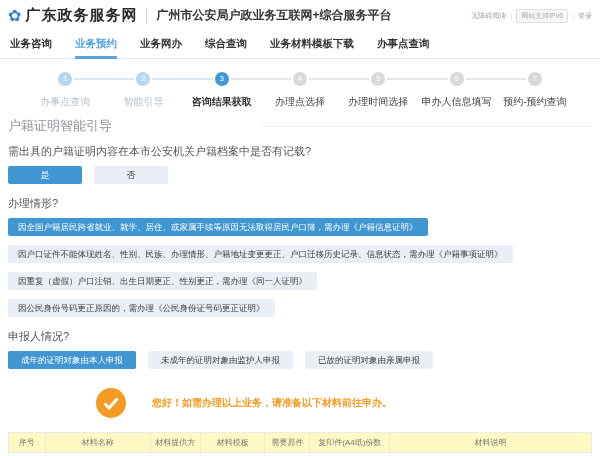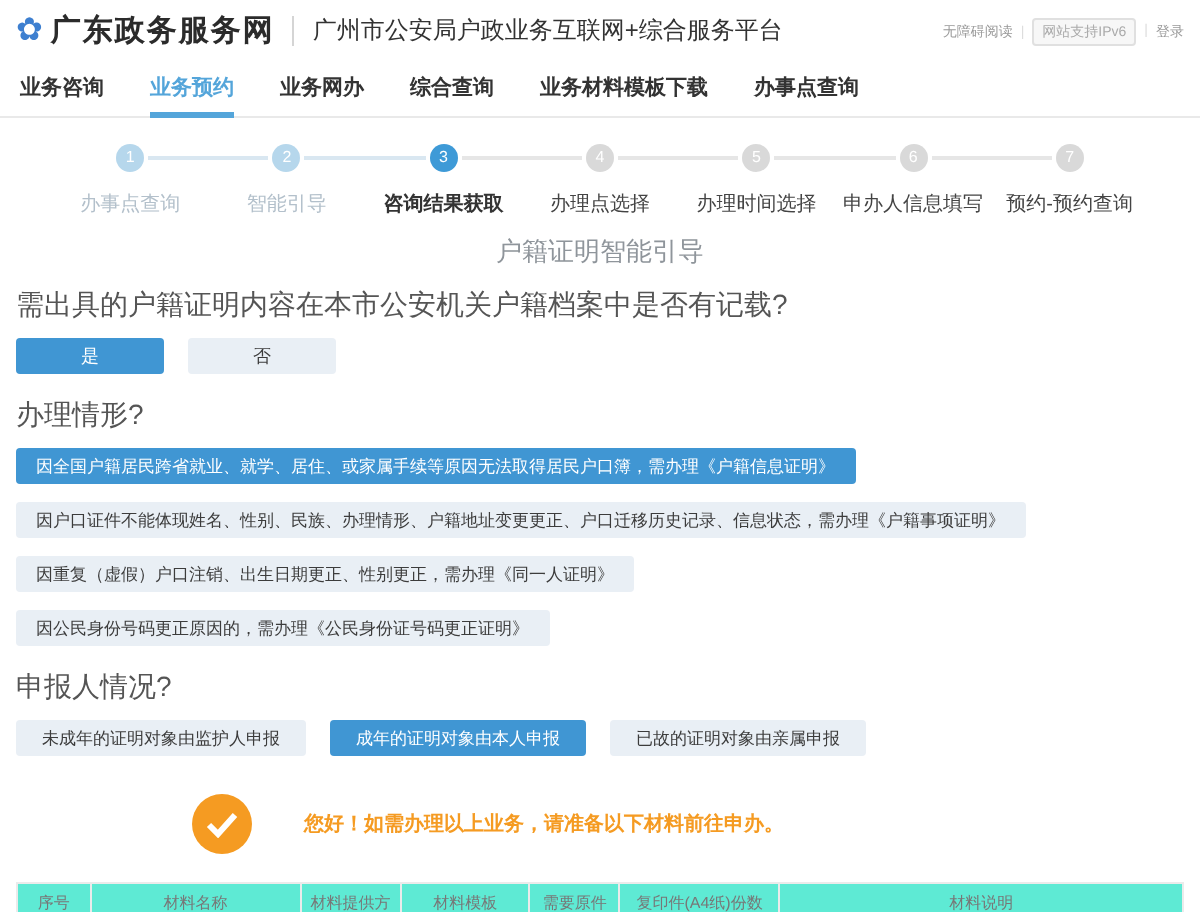--- a/index.html
+++ b/index.html
@@ -4,21 +4,21 @@
 <style>
   * { box-sizing: border-box; margin: 0; padding: 0; }
   html,body { width:600px; height:456px; background:#fff; overflow:hidden;
     font-family:"Liberation Sans","DejaVu Sans",sans-serif; color:#333; }
 
   
   .header { display:flex; align-items:center; padding:6px 8px 4px 8px; }
   .logo-icon { color:#3d7fd0; font-size:16px; line-height:16px; margin-right:4px; }
   .logo-text { font-size:15px; font-weight:bold; color:#2b2b2b; letter-spacing:1px; }
   .v-divider { width:1px; height:15px; background:#d5d5d5; margin:0 9px; }
-  .platform-title { font-size:12px; font-weight:normal; color:#333; }
+  .platform-title { font-size:12px; font-weight:bold; color:#333; }
   .header-right { margin-left:auto; display:flex; align-items:center; font-size:7px; color:#999; }
   .hlink { cursor:pointer; }
   .hlink.sep::after { content:"|"; color:#ddd; margin:0 4px; }
   .pill { border:1px solid #e0e0e0; background:#f7f7f7; border-radius:2px; padding:1px 4px; color:#aaa; }
 
   
   .nav { display:flex; padding:0 10px; border-bottom:1px solid #e9e9e9; }
   .nav-tab { font-size:10.5px; font-weight:bold; color:#333; padding:8px 0 7px 0;
     margin-right:23px; position:relative; cursor:pointer; white-space:nowrap;text-align:center; }
   .nav-tab.active { color:#54a5da; }
@@ -32,44 +32,44 @@
   .step.done::before, .step.active::before { background:#d9e7f1; }
   .step-circle { width:14px; height:14px; border-radius:50%; background:#d9d9d9; color:#fff;
     font-size:8px; line-height:14px; margin:0 auto; position:relative; z-index:1; }
   .step.done .step-circle { background:#b6d7ec; }
   .step.active .step-circle { background:#3e9ad7; }
   .step-label { font-size:10px; color:#444; margin-top:9px; white-space:nowrap; }
   .step.done .step-label { color:#b3c0cb; }
   .step.active .step-label { color:#333; font-weight:bold; }
 
   
-  .section-title-row { display:flex; align-items:center; padding:8px 8px 2px 8px;flex-direction:column; }
+  .section-title-row { display:flex; align-items:center; padding:8px 8px 2px 8px; }
   .section-title { font-size:13px; color:#8f959b; white-space:nowrap; }
   .section-line { flex:1; height:1px; background:#ededed; margin-left:150px; }
 
   
-  .q-label { font-size:14px; color:#555; padding:7px 8px 5px 8px; }
+  .q-label { font-size:11px; color:#555; padding:7px 8px 5px 8px; }
   .opt-row { display:flex; flex-wrap:wrap; gap:9px 12px; padding:2px 8px 5px 8px; }
   .opt-btn { font-size:8.5px; height:18px; line-height:18px; padding:0 10px; background:#e9eff5;
     color:#3c3c3c; border-radius:2px; text-align:center; cursor:pointer; white-space:nowrap; }
   .opt-btn.selected { background:#4096d3; color:#fff; }
   .yn .opt-btn { width:74px; padding:0; font-size:9px; }
   .applicants .opt-btn { padding:0 13px; }
 
   
   .result-row { display:flex; align-items:center; padding:14px 8px 8px 96px; gap:26px; }
   .check-circle { width:30px; height:30px; border-radius:50%; background:#f59b22; flex:0 0 30px;
     display:flex; align-items:center; justify-content:center; }
   .result-msg { color:#f59b22; font-size:10px; font-weight:bold; }
 
   
   .table-wrap { padding:6px 8px 0 8px; }
   table { width:100%; border-collapse:collapse; table-layout:fixed; }
   th, td { border:1px solid #ebebeb; font-size:8px; text-align:center; overflow:hidden; white-space:nowrap; }
-  th { color:#777; font-weight:normal; height:20px; background:#5eead4; }
+  th { color:#777; font-weight:normal; height:20px; background:#fef9c3; }
   td { height:27px; color:#333; }
   td:nth-child(2), td:nth-child(4), td:nth-child(5) { font-weight:bold; }
   td:nth-child(4) { cursor:pointer; }
   col.c1{width:6.3%} col.c2{width:18%} col.c3{width:8.6%} col.c4{width:11.1%}
   col.c5{width:7.7%} col.c6{width:13.7%} col.c7{width:34.6%}
 </style>
 </head>
 <body>
 
 <div class="header">
@@ -139,22 +139,22 @@
 <div class="q-label">办理情形?</div>
 <div class="opt-row">
     <div class="opt-btn selected">因全国户籍居民跨省就业、就学、居住、或家属手续等原因无法取得居民户口簿，需办理《户籍信息证明》</div>
     <div class="opt-btn">因户口证件不能体现姓名、性别、民族、办理情形、户籍地址变更更正、户口迁移历史记录、信息状态，需办理《户籍事项证明》</div>
     <div class="opt-btn">因重复（虚假）户口注销、出生日期更正、性别更正，需办理《同一人证明》</div>
     <div class="opt-btn">因公民身份号码更正原因的，需办理《公民身份证号码更正证明》</div>
   </div>
 
 <div class="q-label">申报人情况?</div>
 <div class="opt-row applicants">
+    <div class="opt-btn selected">成年的证明对象由本人申报</div>
     <div class="opt-btn">未成年的证明对象由监护人申报</div>
-    <div class="opt-btn selected">成年的证明对象由本人申报</div>
     <div class="opt-btn">已故的证明对象由亲属申报</div>
   </div>
 
 <div class="result-row">
   <span class="check-circle">
     <svg width="16" height="13" viewBox="0 0 16 13">
       <polyline points="1.5,6.5 6,11 14.5,1.5" stroke="#fff" stroke-width="3" fill="none"></polyline>
     </svg>
   </span>
   <span class="result-msg">您好！如需办理以上业务，请准备以下材料前往申办。</span>

